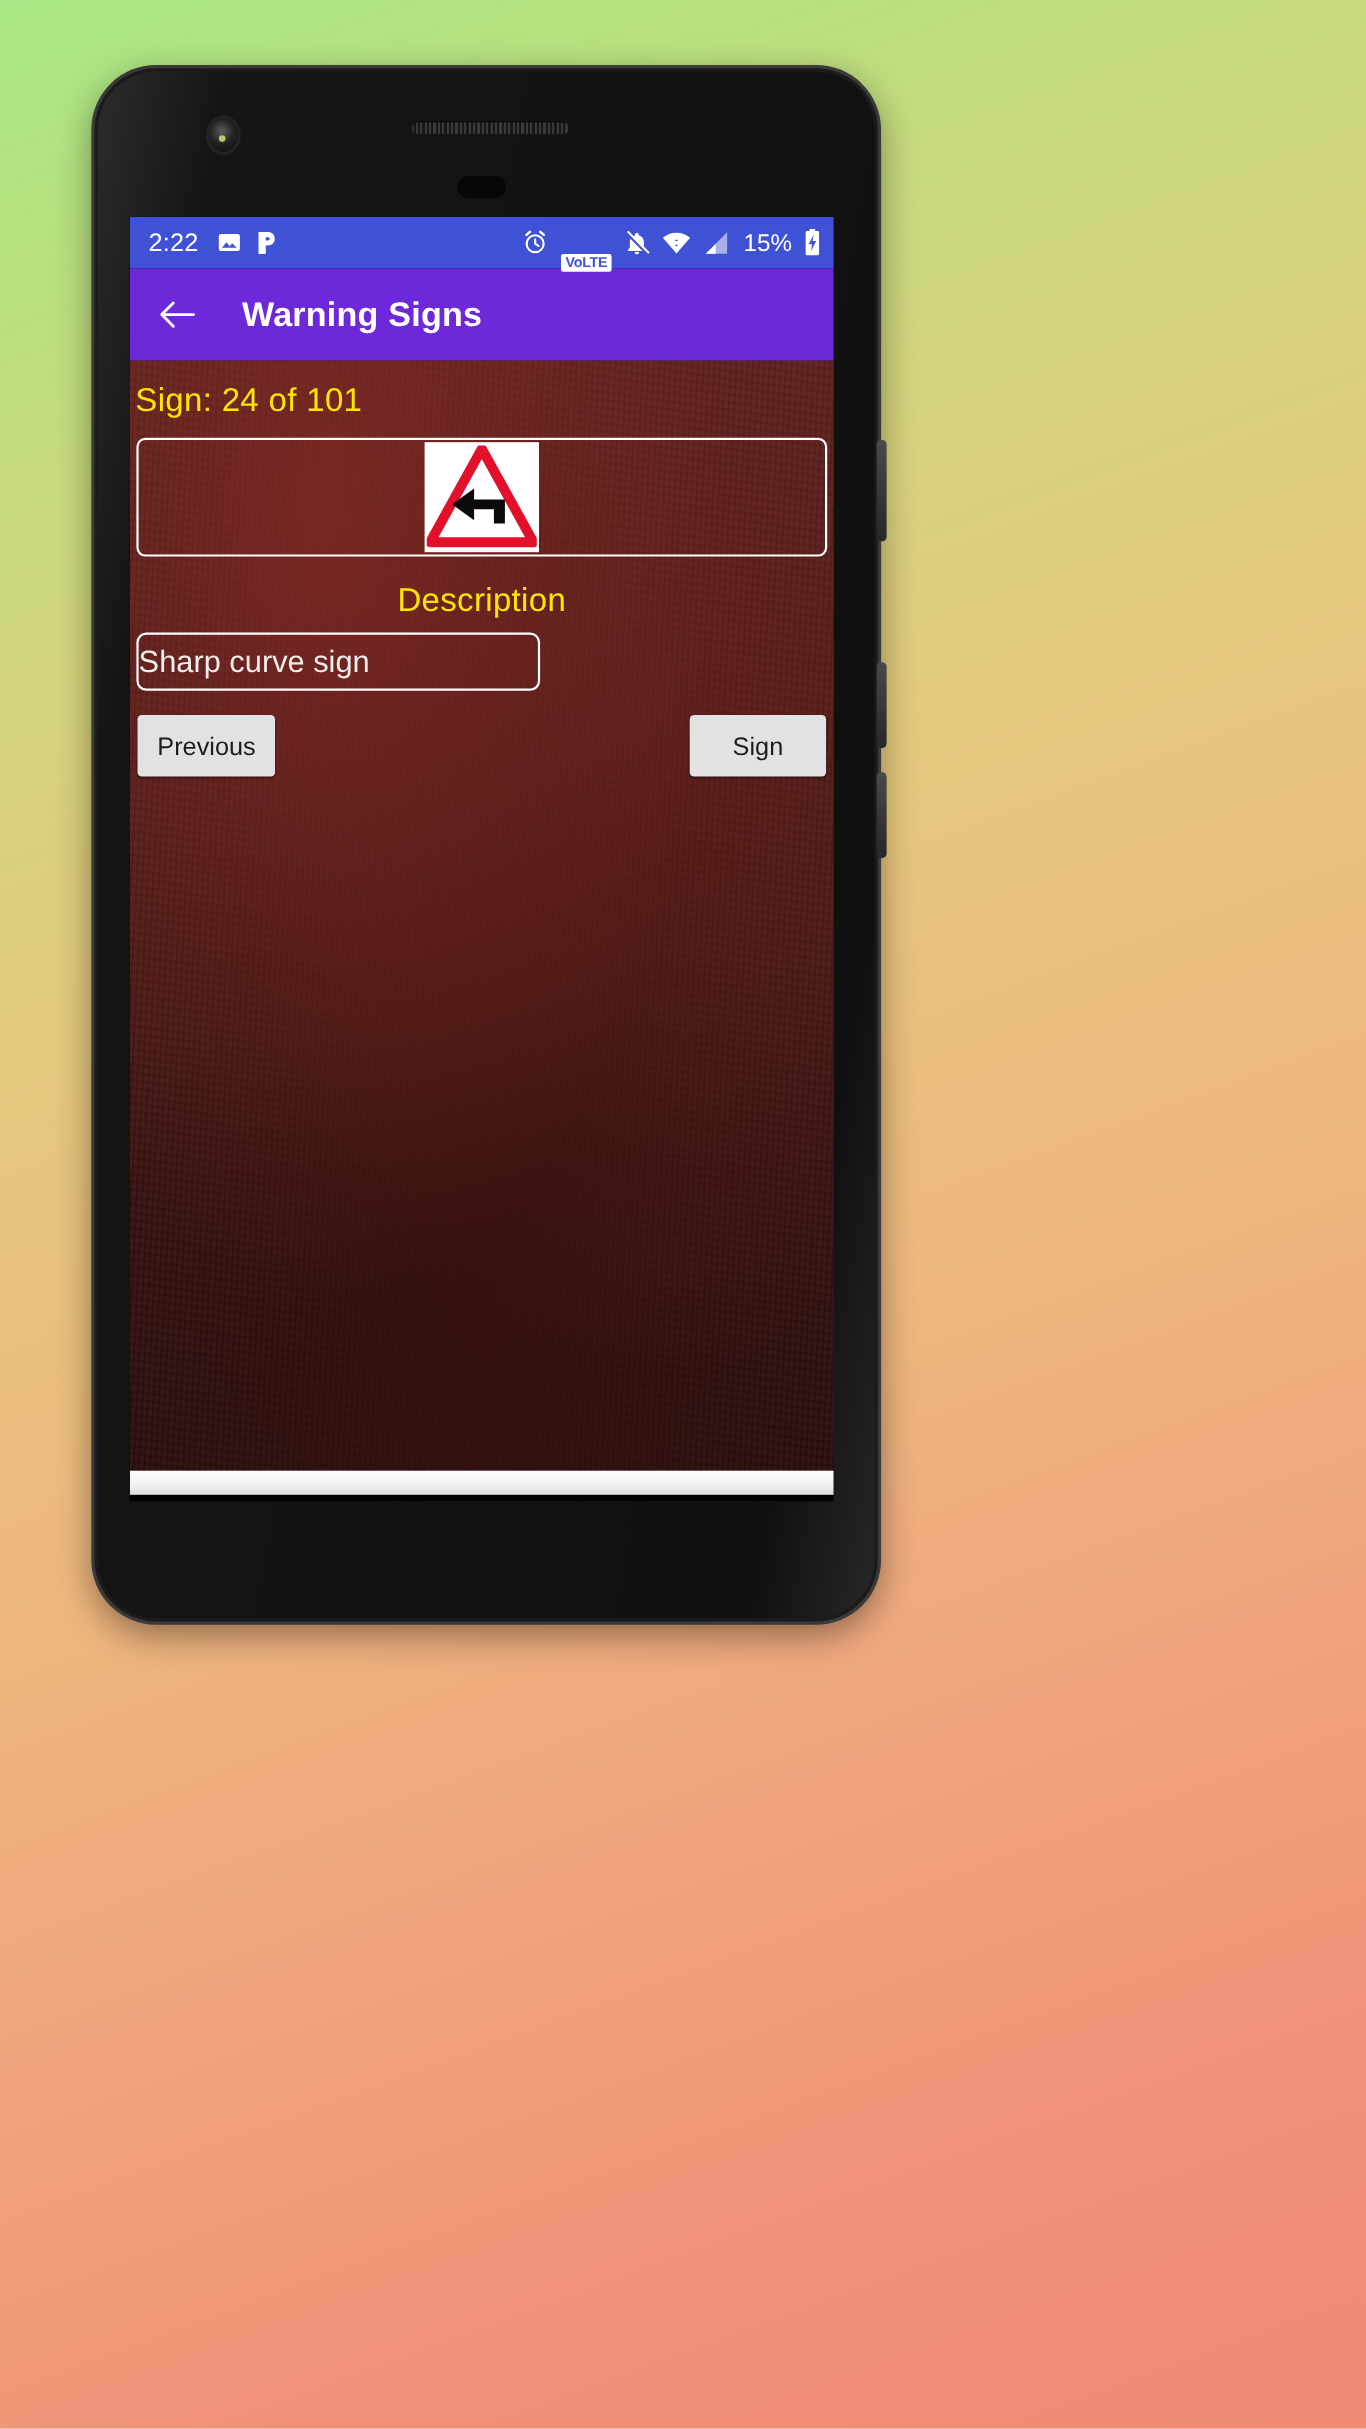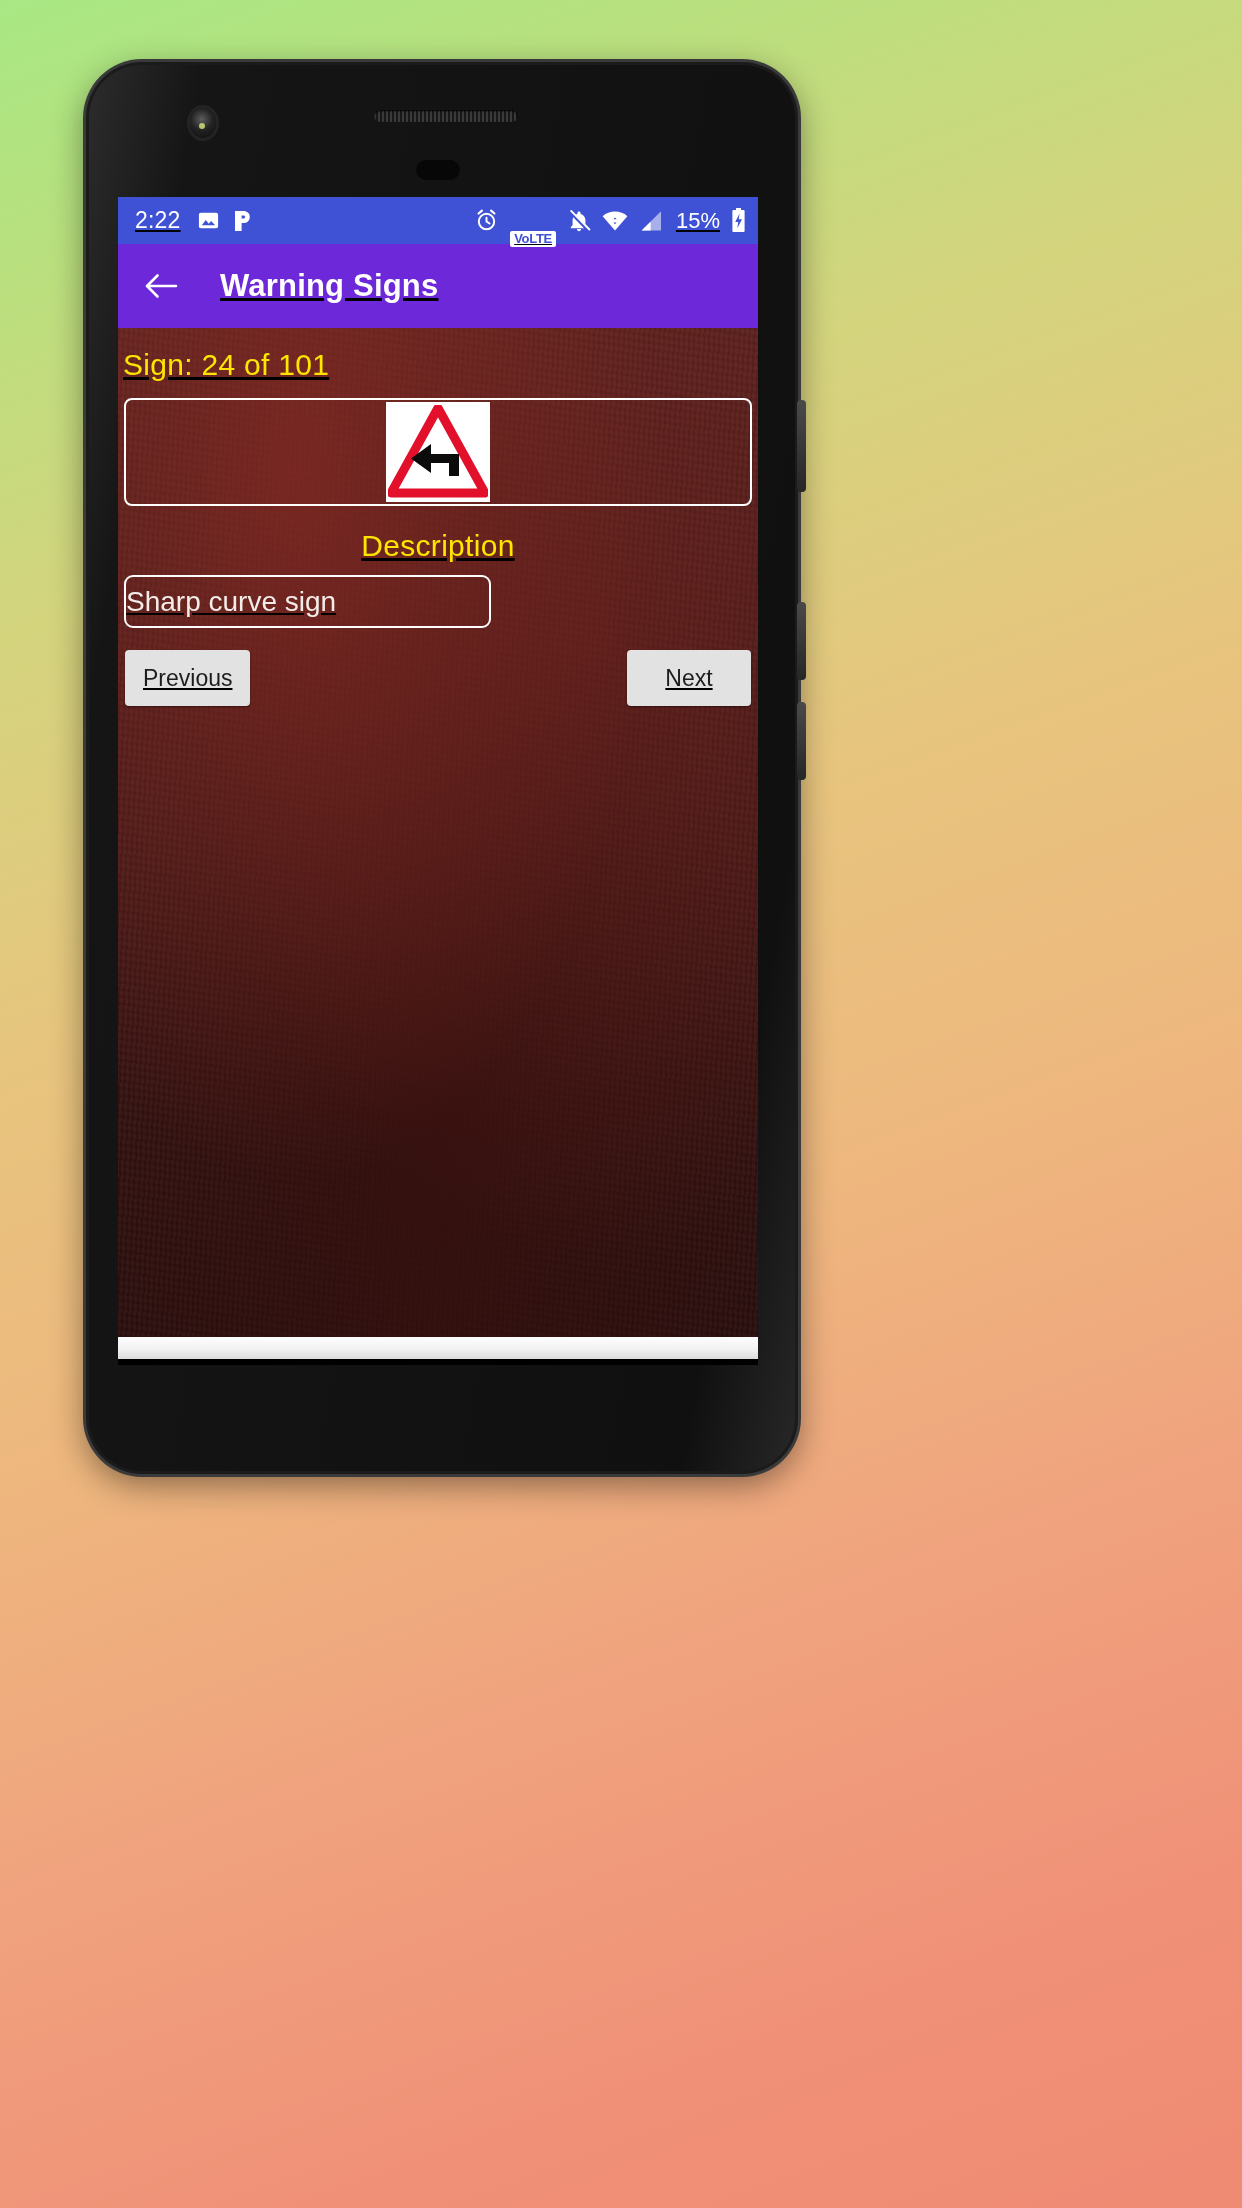--- a/index.html
+++ b/index.html
@@ -107,21 +107,20 @@
   
   #screen {
     position: absolute;
     left: 32px;
     top: 135px;
     width: 640px;
     height: 1168px;
     overflow: hidden;
     background: #000;
     z-index: 2;
-    text-decoration: underline;
   }
 
   
   #status-bar {
     position: relative;
     height: 47px;
     background: #3f51d4;
     display: flex;
     align-items: center;
     padding: 0 12px 0 17px;
@@ -388,21 +387,21 @@
             </svg>
           </div>
         </div>
 
         <div id="description-label">Description</div>
 
         <input id="description-field" type="text" value="Sharp curve sign" style="">
 
         <div id="nav-row">
           <button class="nav-btn">Previous</button>
-          <button class="nav-btn">Next</button>
+          <button class="nav-btn">Sign</button>
         </div>
 
         <div id="nav-strip"></div>
         <div id="screen-bottom-black"></div>
       </div>
 
     </div>
   </div>
 </div>
 

